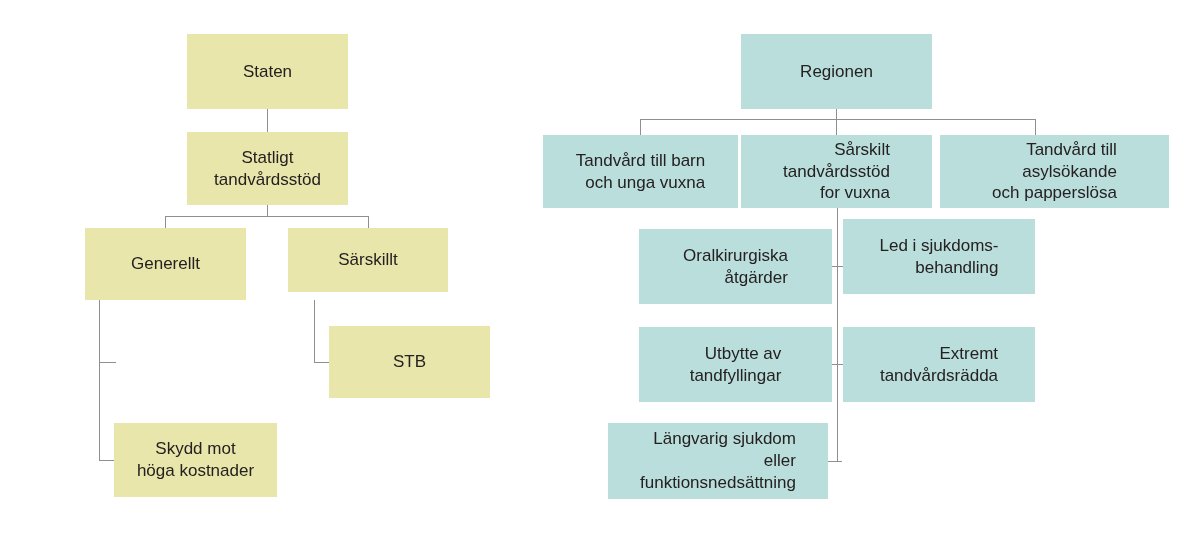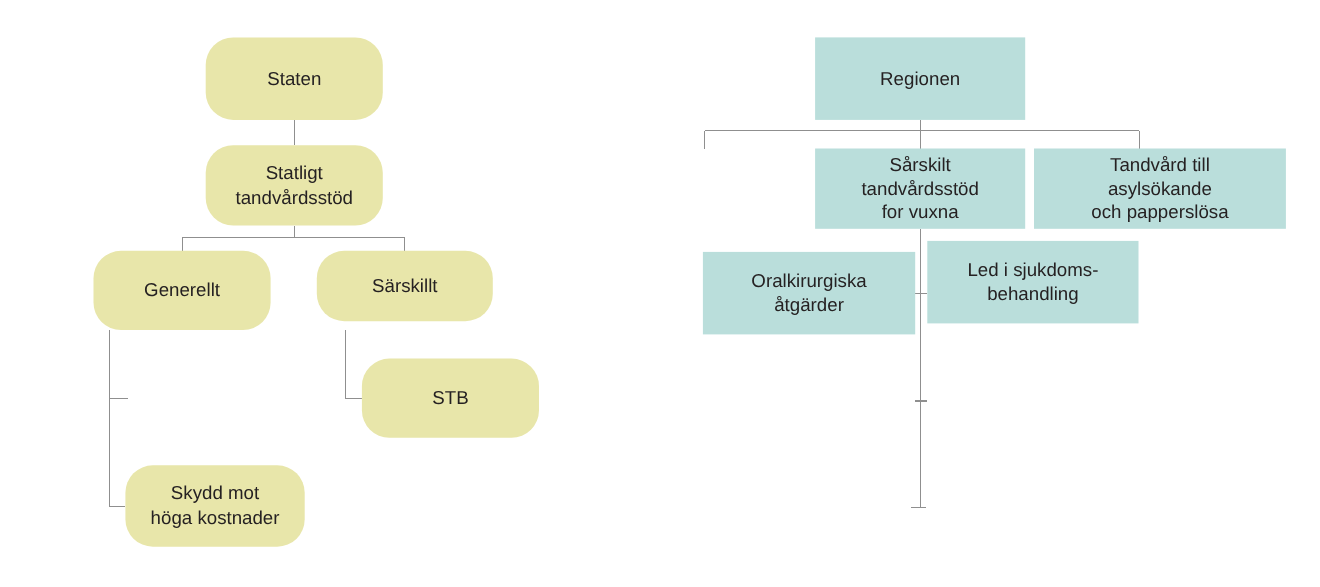--- a/index.html
+++ b/index.html
@@ -12,22 +12,22 @@
   }
   .edges{position:absolute;left:0;top:0;}
   .node{
     position:absolute;
     display:flex;align-items:center;justify-content:center;
     text-align:center;
     white-space:pre-line;
     font-size:17px;line-height:1.28;
     color:#252122;
   }
-  .state{background:#e8e6aa;border-radius:25px;}
-  .region{background:#badedb;}
+  .state{background:#e8e6aa;}
+  .region{background:#badedb;text-align:right;}
 
   .p-staten{left:187px;top:34px;width:161px;height:75px}
   .p-statligt{left:187px;top:132px;width:161px;height:73px}
   .p-generellt{left:85px;top:228px;width:161px;height:72px}
   .p-sarskillt{left:288px;top:228px;width:160px;height:64px}
   .p-atb{left:116px;top:326px;width:161px;height:72px}
   .p-stb{left:329px;top:326px;width:161px;height:72px}
   .p-skydd{left:114px;top:423px;width:163px;height:74px}
 
   .p-regionen{left:741px;top:34px;width:191px;height:75px}
@@ -74,24 +74,33 @@
   <div class="node state p-staten">Staten</div>
   <div class="node state p-statligt">Statligt
 tandvårdsstöd</div>
   <div class="node state p-generellt">Generellt</div>
   <div class="node state p-sarskillt">Särskillt</div>
   <div class="node state p-skydd">Skydd mot
 höga kostnader</div>
   <div class="node state p-stb">STB</div>
 
   <div class="node region p-regionen">Regionen</div>
+  <div class="node region p-barn">Tandvård till barn
+och unga vuxna</div>
   <div class="node region p-sarskilt-vuxna">Sårskilt
 tandvårdsstöd
 for vuxna</div>
   <div class="node region p-asyl">Tandvård till
 asylsökande
 och papperslösa</div>
   <div class="node region p-oral">Oralkirurgiska
 åtgärder</div>
   <div class="node region p-led">Led i sjukdoms-
 behandling</div>
+  <div class="node region p-utbytte">Utbytte av
+tandfyllingar</div>
+  <div class="node region p-extremt">Extremt
+tandvårdsrädda</div>
+  <div class="node region p-langvarig">Längvarig sjukdom
+eller
+funktionsnedsättning</div>
 
 </div>
 
 </body></html>

